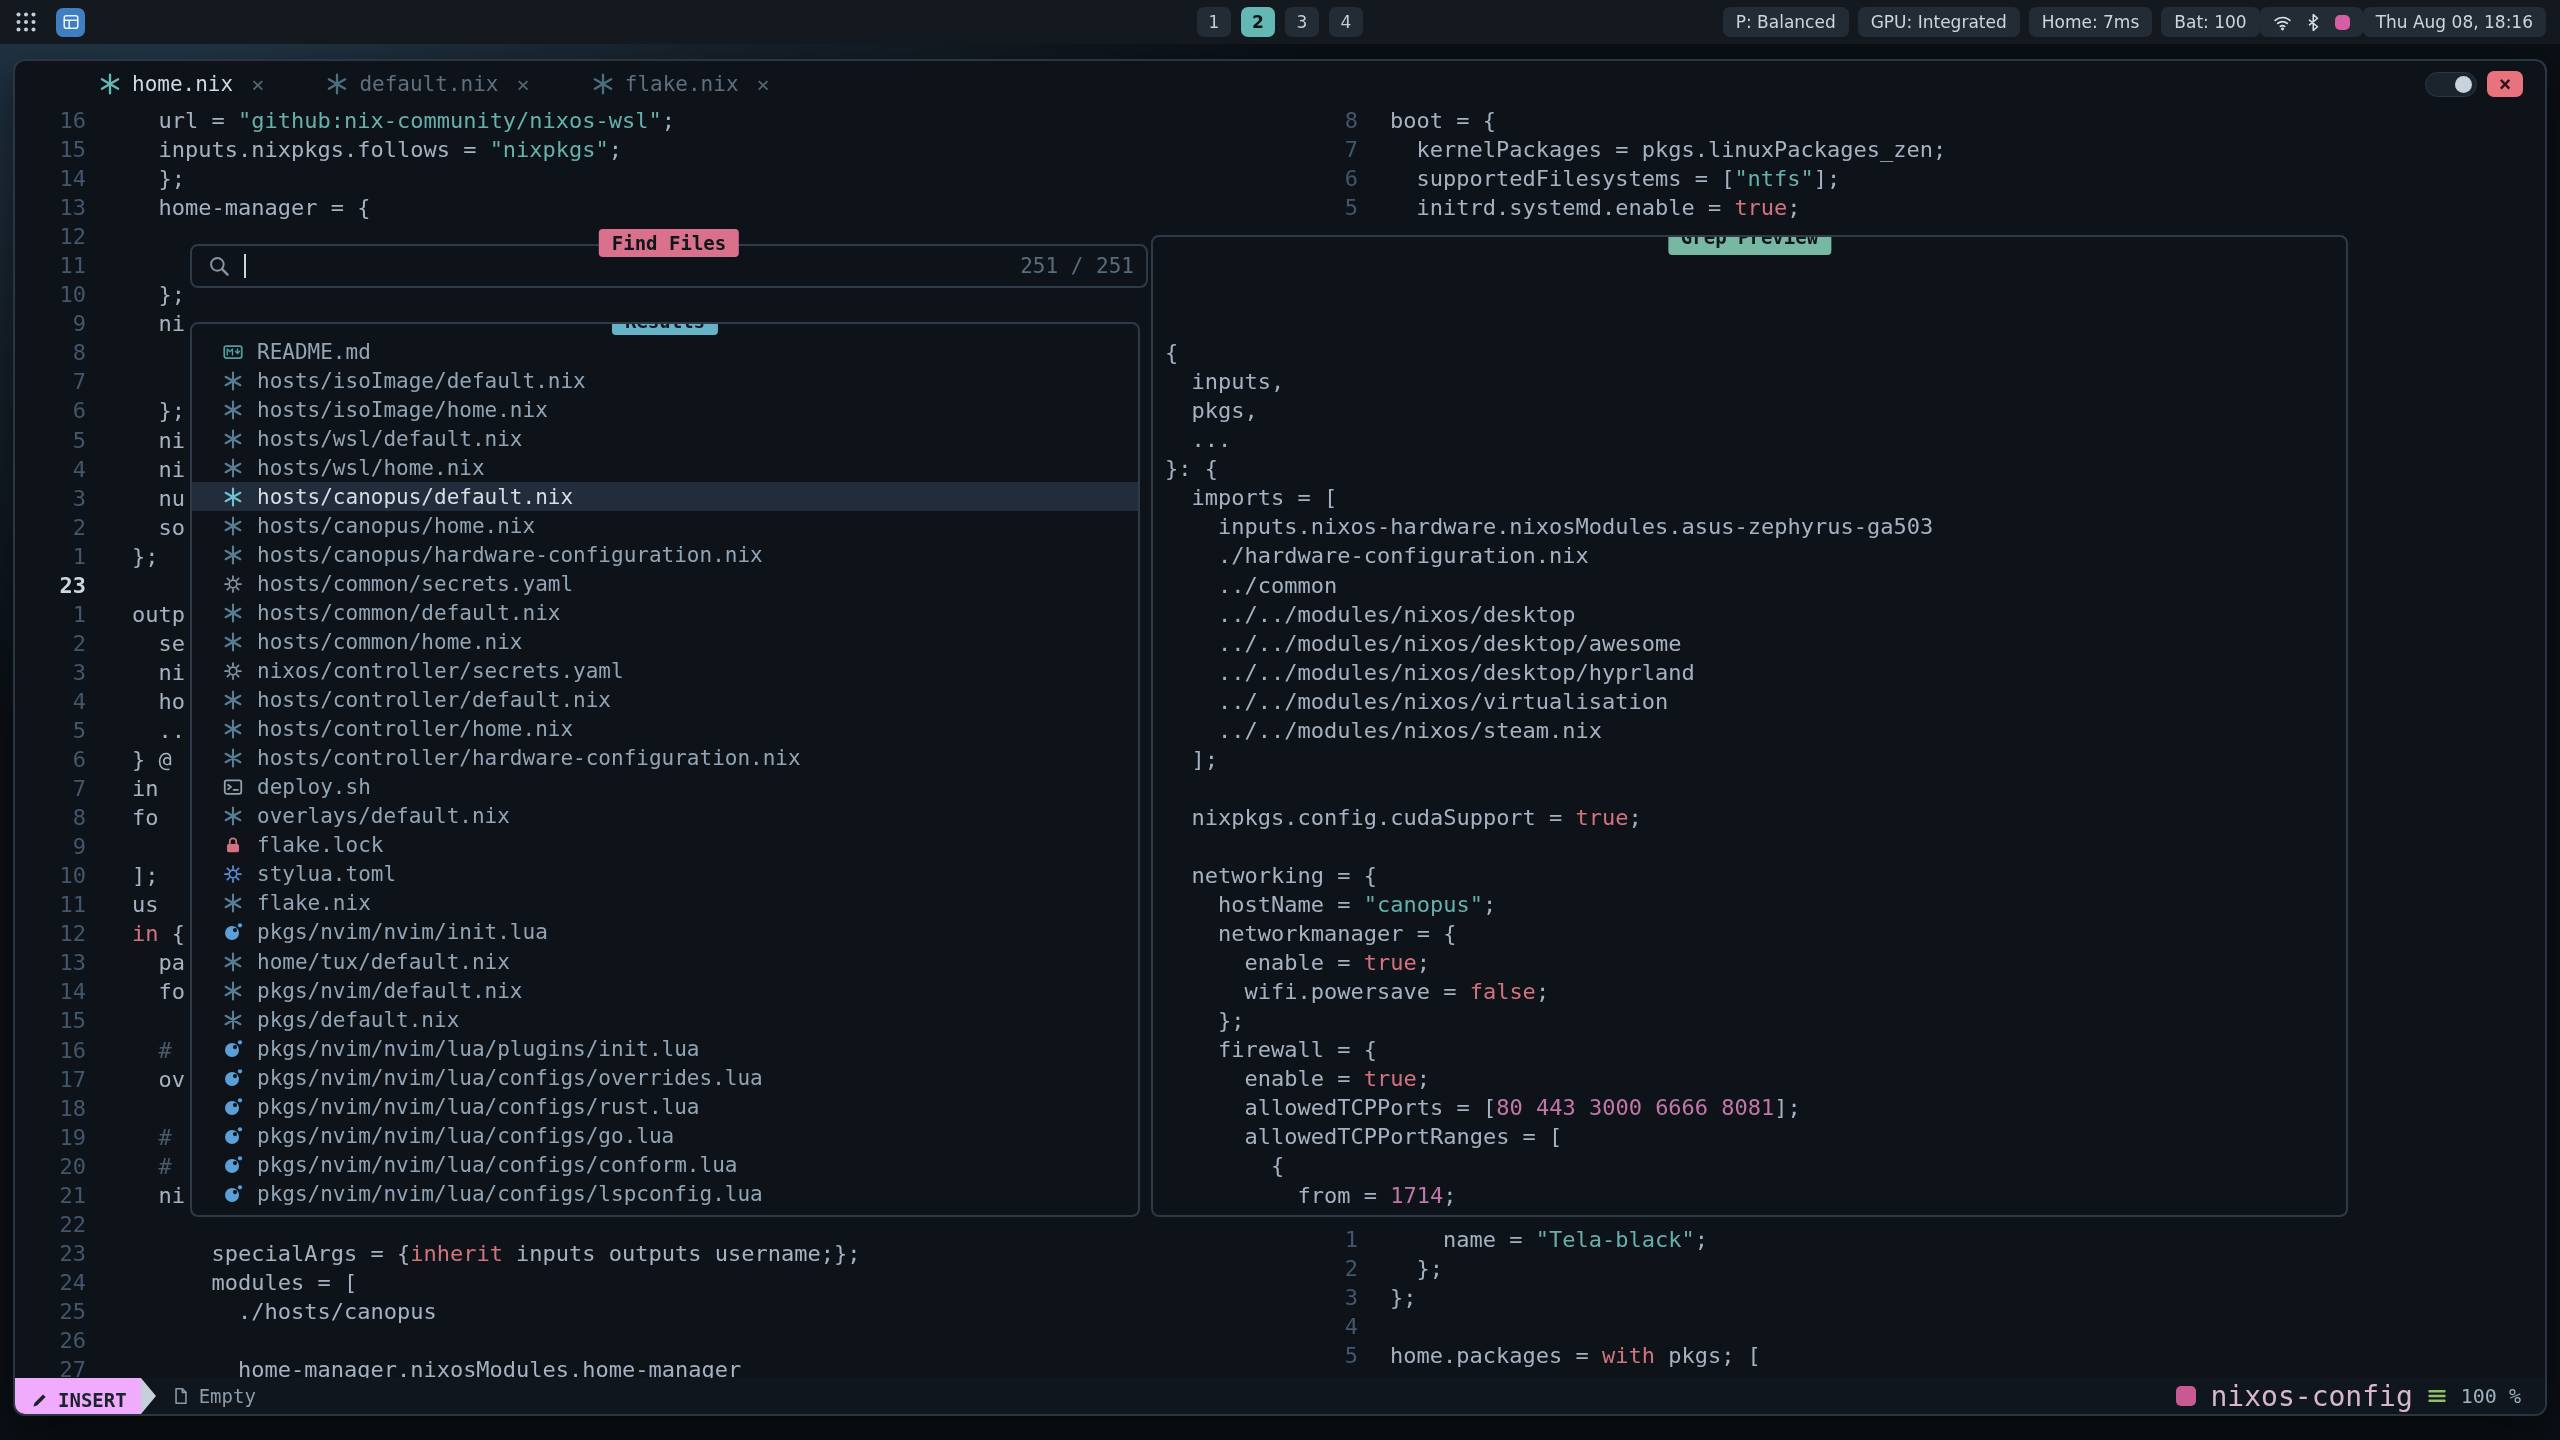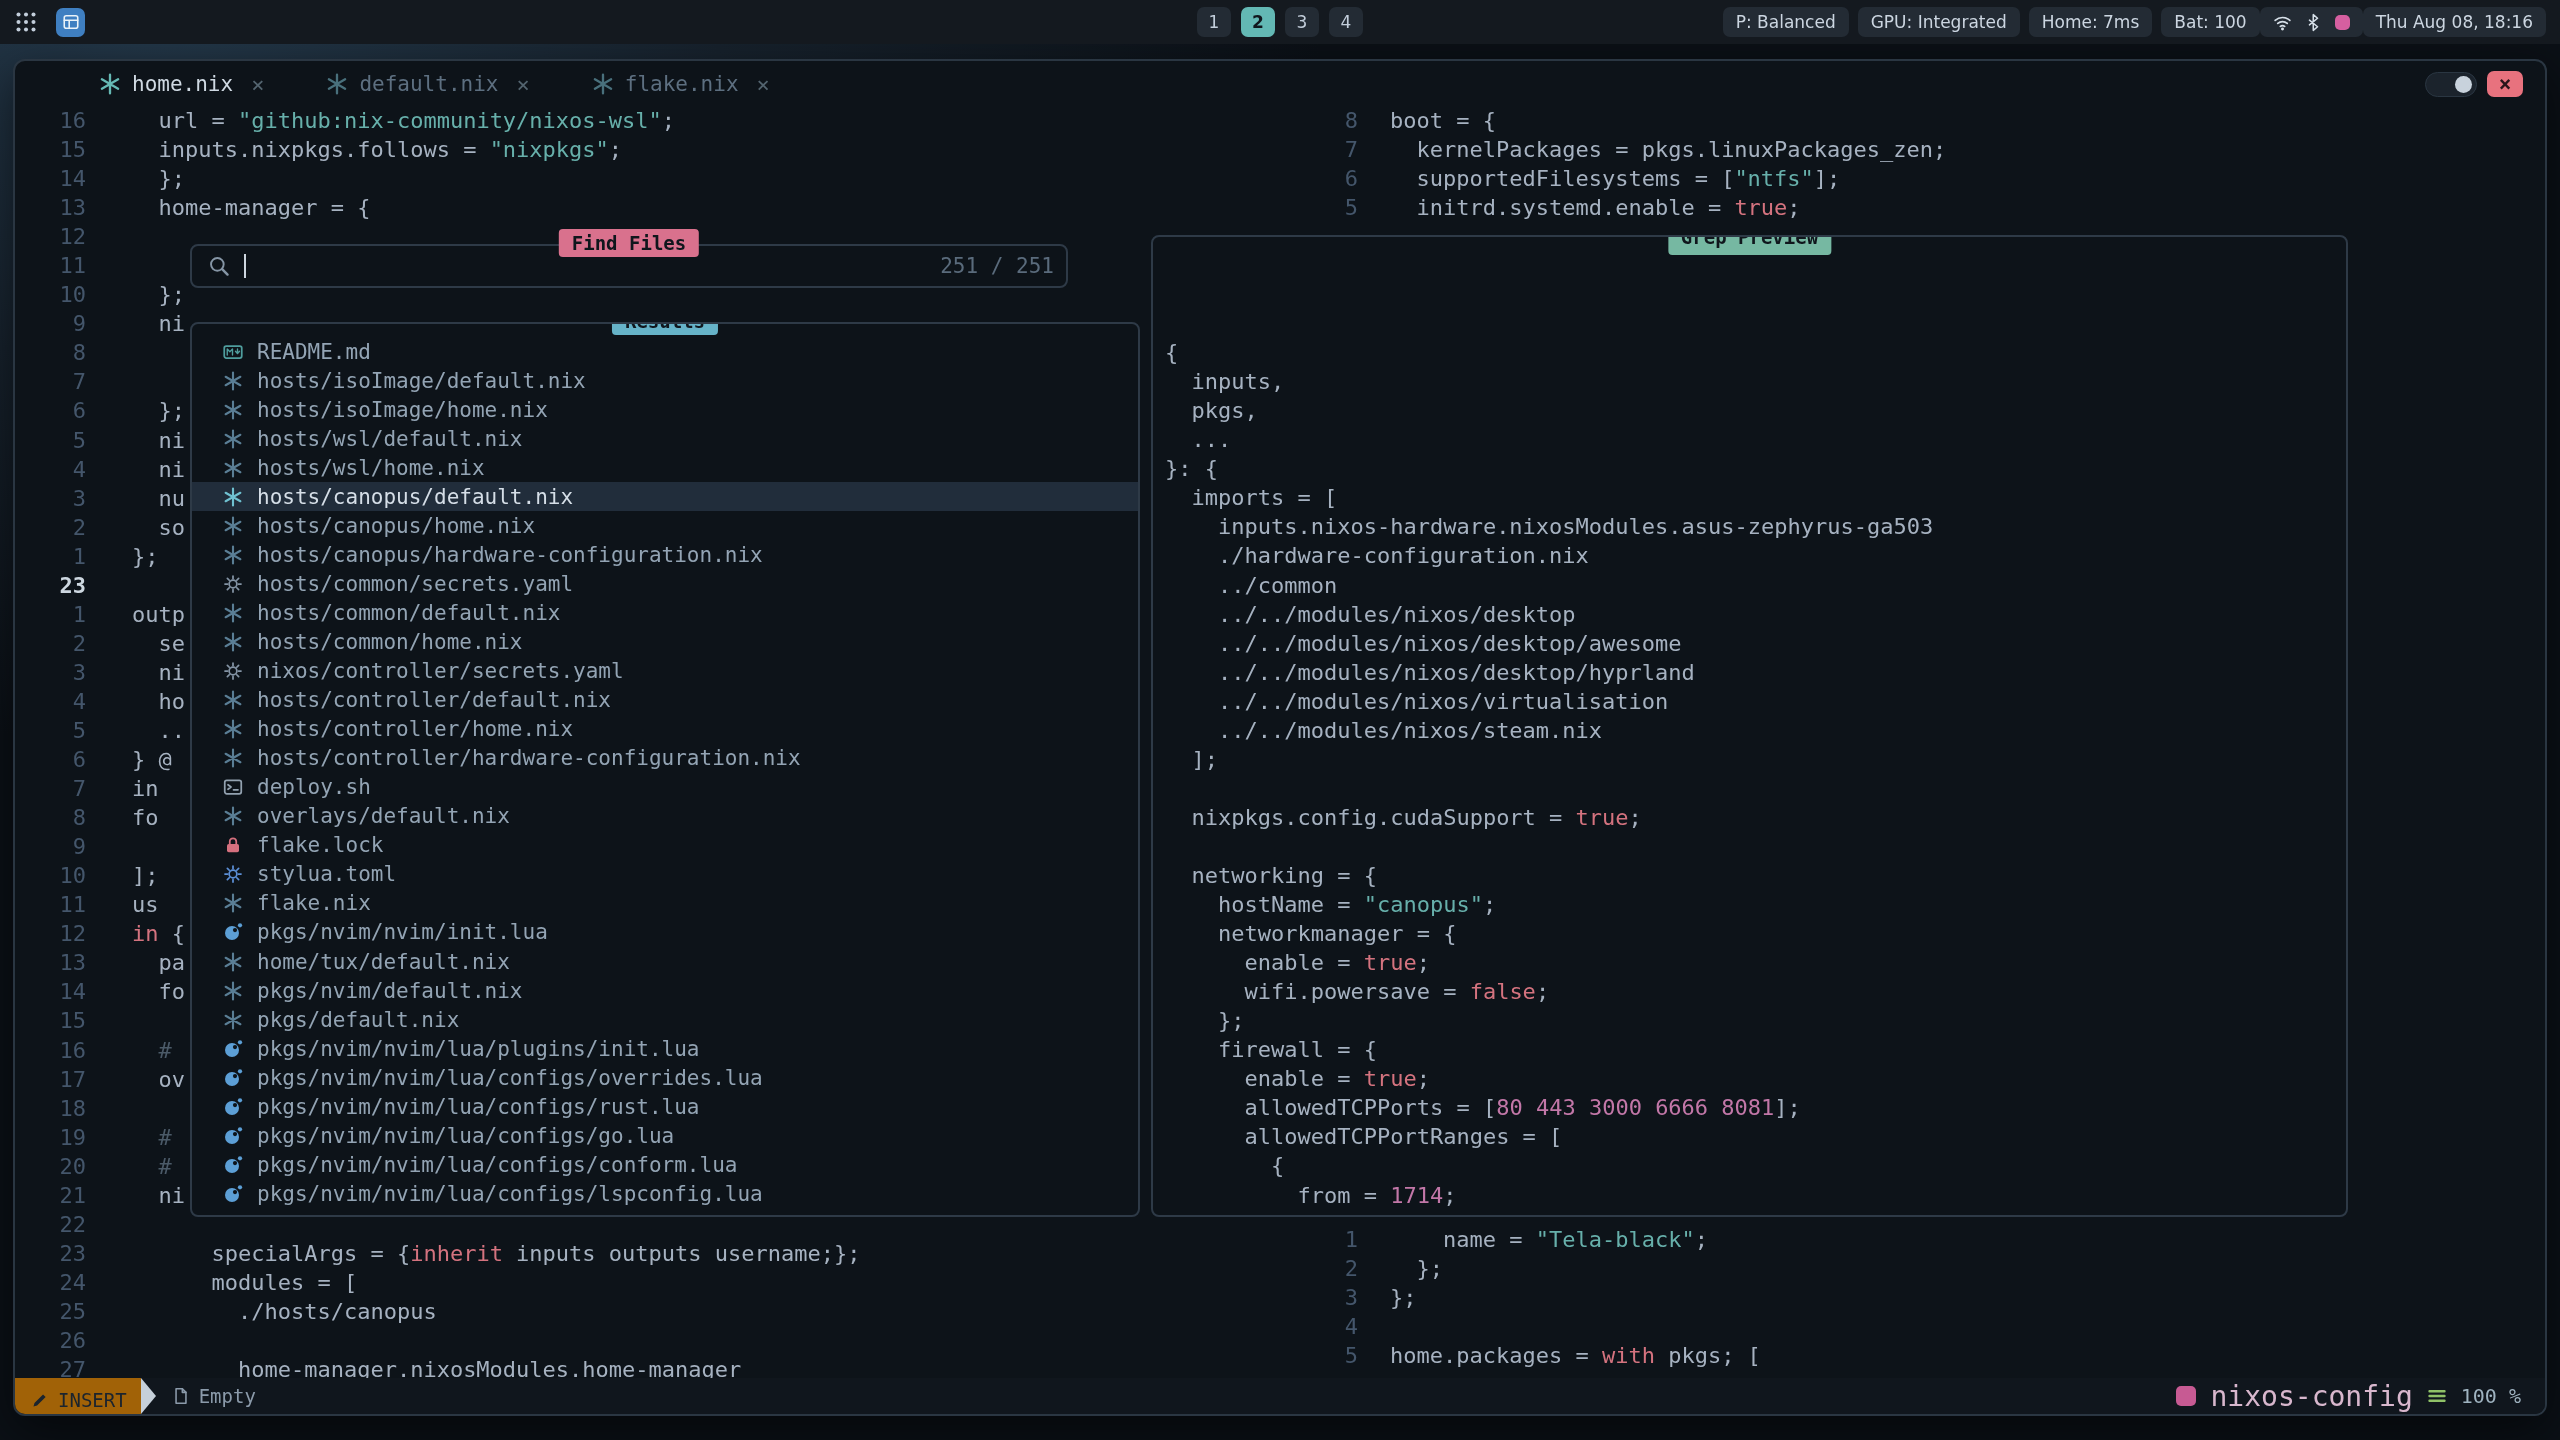--- a/index.html
+++ b/index.html
@@ -44,38 +44,38 @@
   .cl .ct{padding-left:46px;color:#a6b2c1}
   .pane.rtop .ct,.pane.rbot .ct{padding-left:32px}
   .cl.cur .ln{color:#cdd7e0;font-weight:bold}
   .c-str{color:#67b0ab}
   .c-num{color:#c277a8}
   .c-bool{color:#d4737f}
   .c-kw{color:#d4737f}
   .c-com{color:#4b5a68}
   
   .popup{position:absolute;background:#0d1319;border:2px solid #2e3a47;border-radius:8px;z-index:5}
-  .finder-input{left:175px;top:183px;width:878px;height:44px;display:flex;align-items:center;padding:0 12px 0 16px}
+  .finder-input{left:175px;top:183px;width:958px;height:44px;display:flex;align-items:center;padding:0 12px 0 16px}
   .cursorbar{width:2px;height:24px;background:#cdd6df;margin-left:14px}
   .counter{margin-left:auto;color:#5a6b7c;font-size:21px}
   .results-box{left:175px;top:261px;width:950px;height:895px;padding-top:13px;overflow:hidden}
   .rrow{display:flex;align-items:center;height:29.05px;padding-left:30px;gap:13px;font-size:21px;color:#93a4b4}
   .rrow .fi{width:22px;flex:none;display:flex;justify-content:center;align-items:center}
   .rrow.sel{background:#212d3b;color:#d5dee7}
   .preview-box{left:1136px;top:174px;width:1197px;height:982px;padding:14px 0 0 12px;overflow:hidden;
     font-size:22px;line-height:29.05px;white-space:pre;color:#a6b2c1}
   .chip{position:absolute;top:-17px;left:50%;transform:translateX(-50%);font-size:19px;font-weight:bold;
     color:#10161c;padding:3px 13px;border-radius:4px;z-index:6;white-space:nowrap}
   .chip-pink{background:#d9718d}
   .chip-cyan{background:#66b3c8}
   .chip-green{background:#76b8a2}
   
   .statusline{position:absolute;left:0;right:0;bottom:0;height:36px;background:#10161d;display:flex;
     align-items:center;font-size:19px;z-index:3}
-  .mode-seg{height:36px;background:#a16207;color:#1b242e;font-weight:normal;display:flex;align-items:center;
+  .mode-seg{height:36px;background:#f0abfc;color:#1b242e;font-weight:bold;display:flex;align-items:center;
     gap:9px;padding:8px 14px 0 16px}
   .mode-arrow{width:0;height:0;border-top:18px solid transparent;border-bottom:18px solid transparent;border-left:15px solid #c6d0da}
   .file-seg{display:flex;align-items:center;gap:9px;margin-left:16px;color:#8b9aaa}
   .sl-right{margin-left:auto;display:flex;align-items:center;gap:14px;padding-right:24px}
   .proj-ic{width:20px;height:20px;border-radius:5px;background:#c75a93;display:inline-block}
   .proj-name{color:#d8b7cd;font-size:28px}
   .pct{color:#9fb3c0;font-size:20px}
 </style>
 </head>
 <body>

